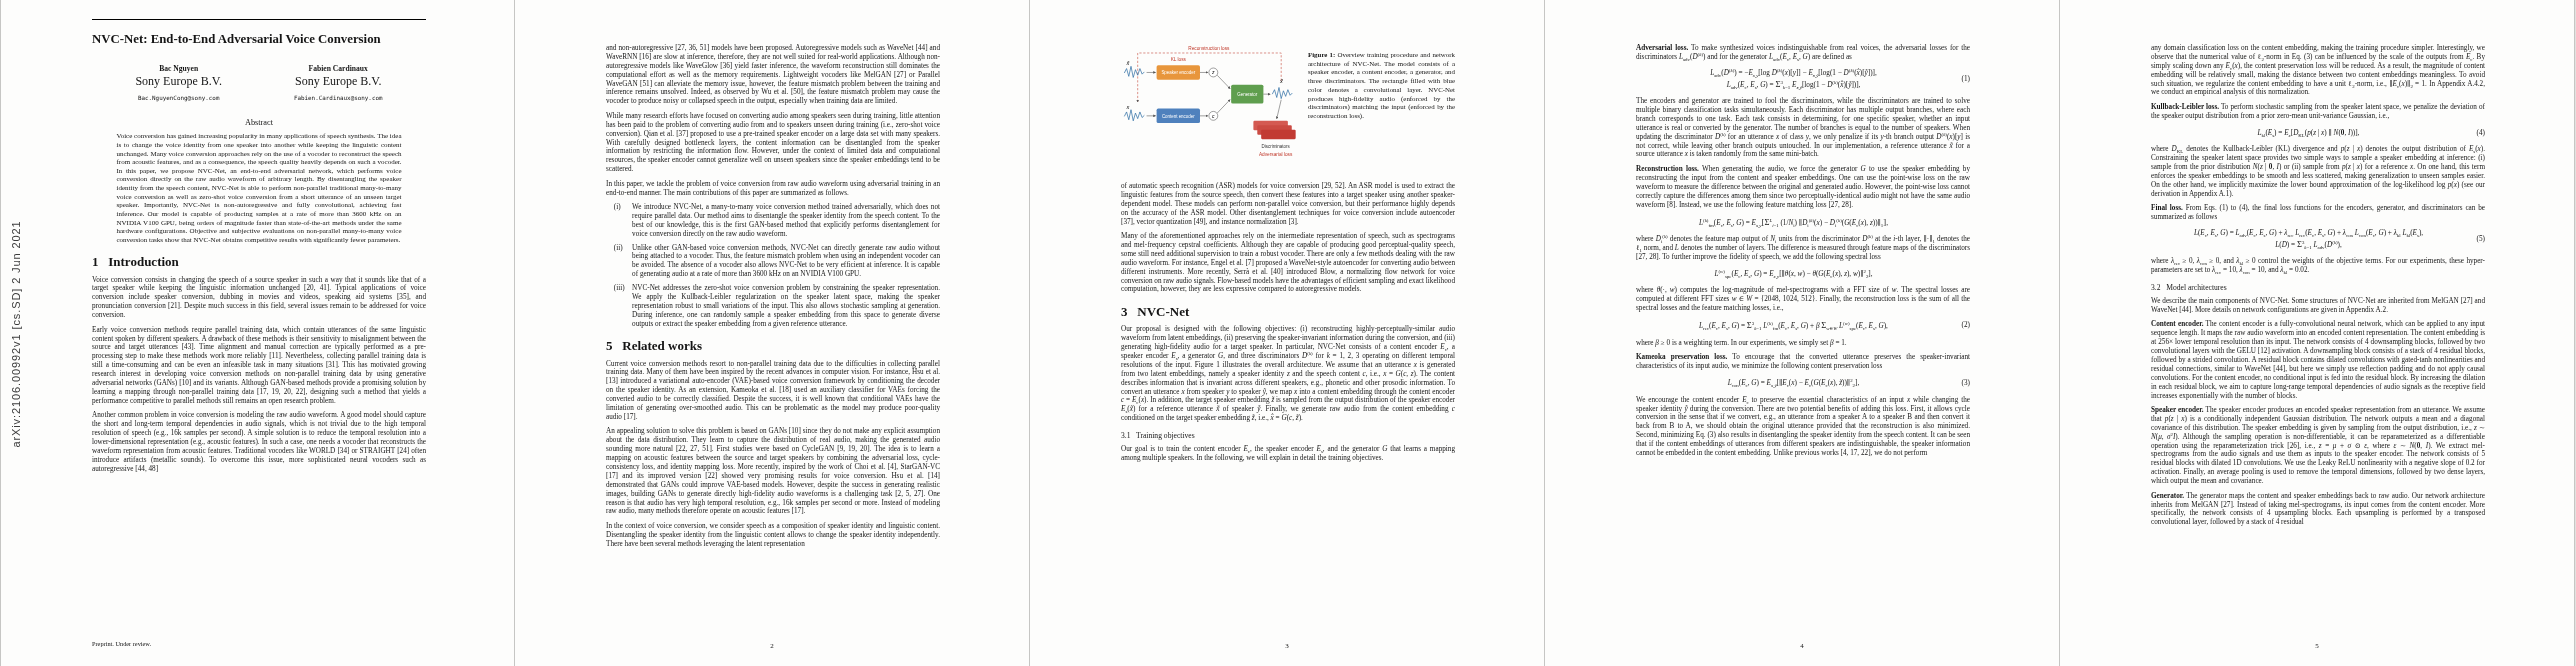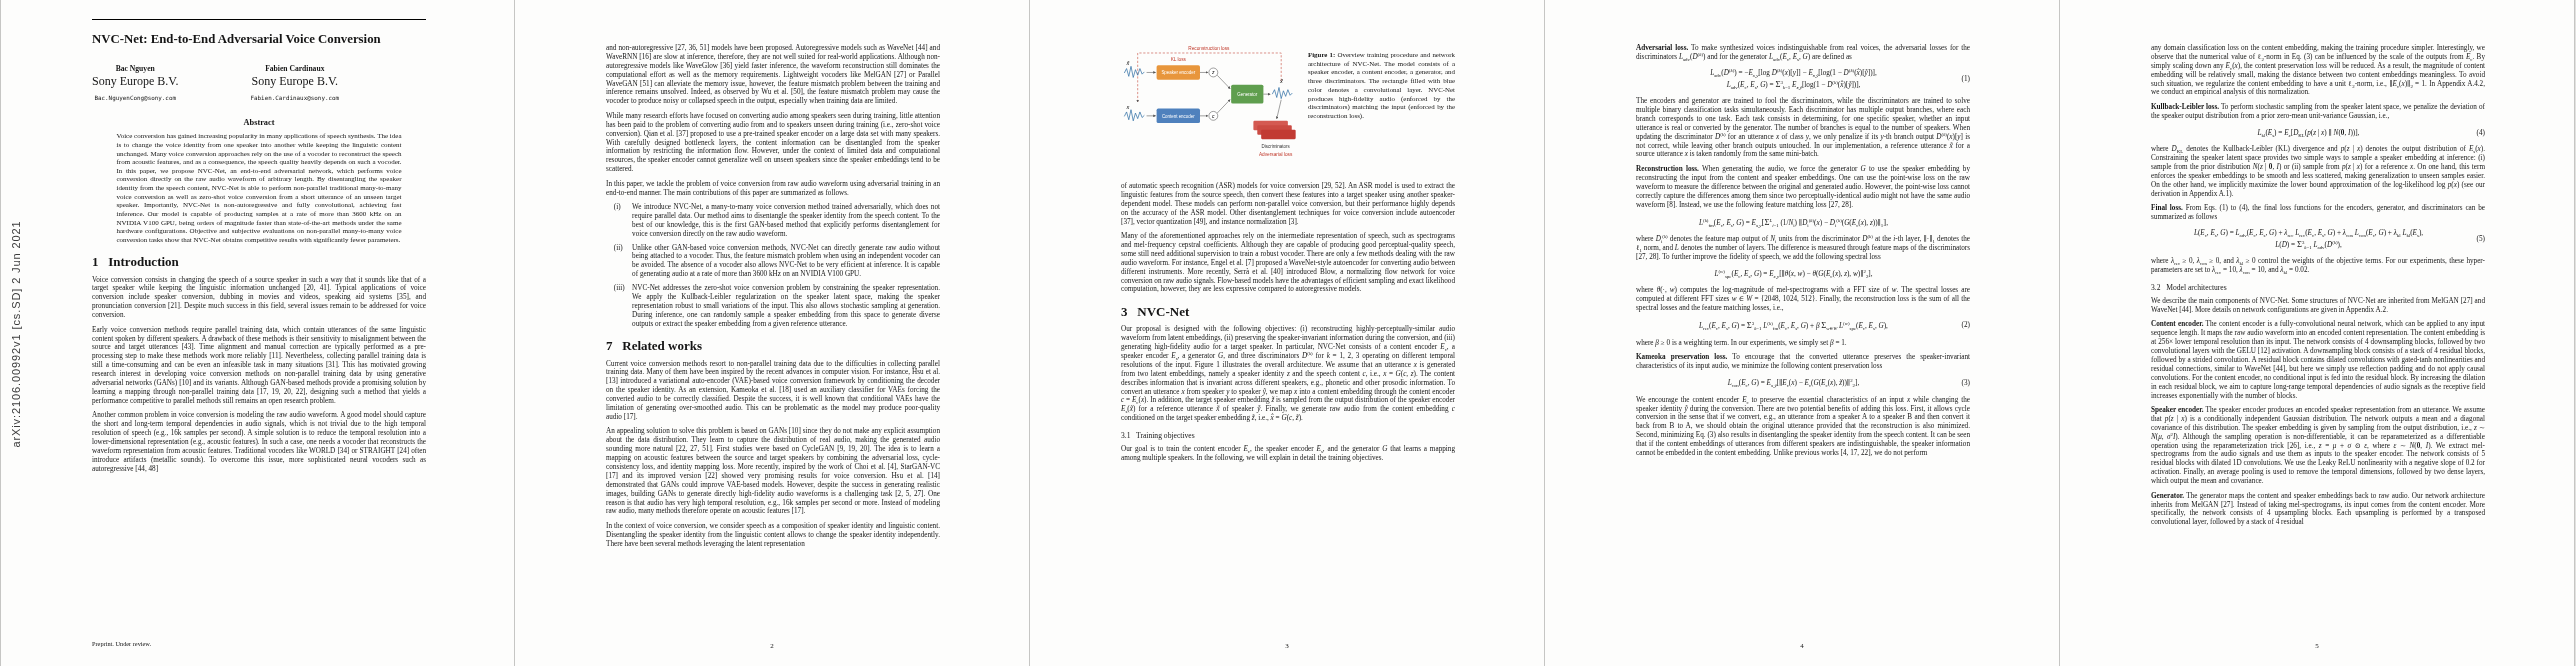--- a/index.html
+++ b/index.html
@@ -12,27 +12,27 @@
   .body-col{position:absolute;left:91px;top:0;width:334px;height:667px}
   .flow{padding-top:44px}
   p.para{font-size:7.2px;line-height:1.235;text-align:justify;margin:0 0 5.6px}
   h2.sec{font-size:13px;font-weight:bold;margin:9.4px 0 5.6px;white-space:pre-wrap}
   h3.subsec{font-size:7.6px;font-weight:normal;margin:7.8px 0 5px;white-space:pre-wrap}
   sub,sup{font-size:68%;line-height:0}
   .big{font-size:8.6px}
   
   .title-rule{border-top:0.9px solid #000;margin:19px 0 12.2px}
   h1.title{font-size:12.8px;font-weight:bold;text-align:left;margin:0 0 16.7px}
-  .authors{display:flex;gap:72px;text-align:center;margin:0 0 16.7px}
+  .authors{display:flex;justify-content:center;gap:72px;text-align:center;margin:0 0 16.7px}
   .author-name{font-weight:bold;font-size:7.6px;margin-bottom:1.1px}
   .author-affil{font-size:12px;margin-bottom:6px}
   .author-email{font-size:5.9px;font-family:"DejaVu Sans Mono","Liberation Mono",monospace}
   
   .abstract{margin:0 24.5px 4.4px}
-  .abstract-head{text-align:center;font-weight:bold;font-size:8.3px;margin:0 0 5.6px}
+  .abstract-head{text-align:center;font-weight:normal;font-size:8.3px;margin:0 0 5.6px}
   .abstract p.para{font-size:7px}
   
   .item{display:flex;gap:5px;margin:0 0 5px;padding-left:7.8px}
   .item-label{min-width:13.3px;font-size:7.2px;line-height:1.235}
   .item p.para{flex:1;margin:0}
   
   .eq{display:flex;align-items:center;margin:2.8px 0 6.7px}
   .eq-body{flex:1;text-align:center;font-size:7.2px}
   .eq-body .line{margin:1.7px 0}
   .eq-num{width:19px;text-align:right;font-size:7.2px}
@@ -94,21 +94,21 @@
         <p class="para">We introduce NVC-Net, a many-to-many voice conversion method trained adversarially, which does not require parallel data. Our method aims to disentangle the speaker identity from the speech content. To the best of our knowledge, this is the first GAN-based method that explicitly performs disentanglement for voice conversion directly on the raw audio waveform.</p>
       </div>
       <div class="item">
         <div class="item-label">(ii)</div>
         <p class="para">Unlike other GAN-based voice conversion methods, NVC-Net can directly generate raw audio without being attached to a vocoder. Thus, the feature mismatch problem when using an independent vocoder can be avoided. The absence of a vocoder also allows NVC-Net to be very efficient at inference. It is capable of generating audio at a rate of more than 3600 kHz on an NVIDIA V100 GPU.</p>
       </div>
       <div class="item">
         <div class="item-label">(iii)</div>
         <p class="para">NVC-Net addresses the zero-shot voice conversion problem by constraining the speaker representation. We apply the Kullback-Leibler regularization on the speaker latent space, making the speaker representation robust to small variations of the input. This also allows stochastic sampling at generation. During inference, one can randomly sample a speaker embedding from this space to generate diverse outputs or extract the speaker embedding from a given reference utterance.</p>
       </div>
-      <h2 class="sec">7   Related works</h2>
+      <h2 class="sec">5   Related works</h2>
       <p class="para">Current voice conversion methods resort to non-parallel training data due to the difficulties in collecting parallel training data. Many of them have been inspired by the recent advances in computer vision. For instance, Hsu et al. [13] introduced a variational auto-encoder (VAE)-based voice conversion framework by conditioning the decoder on the speaker identity. As an extension, Kameoka et al. [18] used an auxiliary classifier for VAEs forcing the converted audio to be correctly classified. Despite the success, it is well known that conditional VAEs have the limitation of generating over-smoothed audio. This can be problematic as the model may produce poor-quality audio [17].</p>
       <p class="para">An appealing solution to solve this problem is based on GANs [10] since they do not make any explicit assumption about the data distribution. They learn to capture the distribution of real audio, making the generated audio sounding more natural [22, 27, 51]. First studies were based on CycleGAN [9, 19, 20]. The idea is to learn a mapping on acoustic features between the source and target speakers by combining the adversarial loss, cycle-consistency loss, and identity mapping loss. More recently, inspired by the work of Choi et al. [4], StarGAN-VC [17] and its improved version [22] showed very promising results for voice conversion. Hsu et al. [14] demonstrated that GANs could improve VAE-based models. However, despite the success in generating realistic images, building GANs to generate directly high-fidelity audio waveforms is a challenging task [2, 5, 27]. One reason is that audio has very high temporal resolution, e.g., 16k samples per second or more. Instead of modeling raw audio, many methods therefore operate on acoustic features [17].</p>
       <p class="para">In the context of voice conversion, we consider speech as a composition of speaker identity and linguistic content. Disentangling the speaker identity from the linguistic content allows to change the speaker identity independently. There have been several methods leveraging the latent representation</p>
     </div>
       </div>
     <div class="pageno">2</div>
   </div>
 
   <div class="page">
     <div class="body-col">

